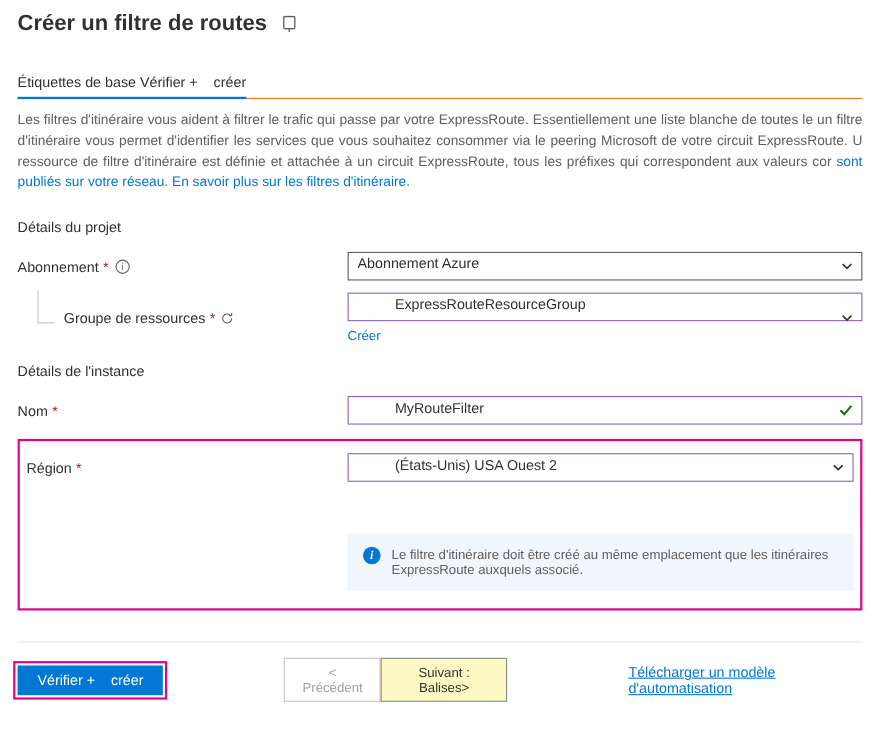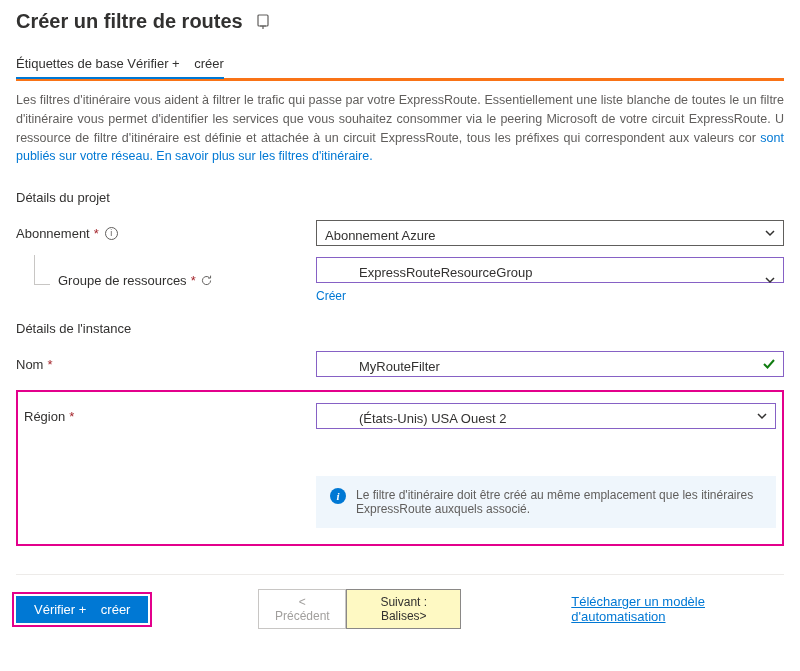--- a/index.html
+++ b/index.html
@@ -4,40 +4,40 @@
 <style>
   * { box-sizing: border-box; margin: 0; padding: 0; }
   body {
     font-family: "Segoe UI", Arial, sans-serif;
     font-size: 13px;
     color: #323130;
     background: #fff;
     width: 800px;
     padding: 10px 16px;
   }
-  .header { display: flex; align-items: center; gap: 12px; margin-bottom: 17px; }
+  .header { display: flex; align-items: center; gap: 12px; margin-bottom: 28px; }
   .header h1 { font-size: 20px; font-weight: 600; color: #323130; }
   .pin-icon { width: 16px; height: 16px; color: #605e5c; }
-  .tabs { display: flex; gap: 14px; border-bottom: 3px solid #f97316; margin-bottom: 10px; }
+  .tabs { display: flex; gap: 14px; border-bottom: 1px solid #f97316; margin-bottom: 10px; }
   .tab { padding: 6px 0; font-size: 13px; color: #605e5c; cursor: pointer; }
   .tab.active { color: #323130; border-bottom: 2px solid #0078d4; margin-bottom: -1px; }
   .description { font-size: 12.5px; color: #605e5c; line-height: 1.5; text-align: justify; margin-bottom: 24px; }
   .description .link { color: #0078d4; cursor: pointer; }
   .section-title { font-size: 13px; color: #323130; margin: 18px 0 12px 0; }
   .form-row { display: flex; align-items: center; margin-bottom: 8px; min-height: 32px; }
   .label-col { width: 300px; display: flex; align-items: center; font-size: 13px; color: #323130; }
   .label-col.indented { padding-left: 42px; position: relative; }
   .connector { position: absolute; left: 18px; top: -18px; width: 16px; height: 30px; border-left: 1px solid #c8c6c4; border-bottom: 1px solid #c8c6c4; }
   .required { color: #a4262c; margin-left: 4px; }
   .info-icon { width: 13px; height: 13px; border: 1px solid #605e5c; border-radius: 50%; display: inline-flex; align-items: center; justify-content: center; font-size: 9px; color: #605e5c; margin-left: 6px; }
   .refresh-icon { width: 13px; height: 13px; margin-left: 4px; color: #605e5c; }
   .input-col { flex: 1; position: relative; }
   .select-box, .text-input {
     width: 100%; height: 26px; border: 1px solid #605e5c; padding: 2px 28px 2px 8px;
-    font-size: 13px; background: #fff; display: flex; align-items: flex-end; color: #323130;
+    font-size: 13px; background: #fff; display: flex; align-items: flex-start; color: #323130;
   }
   .select-box.purple-border, .text-input.purple-border { border-color: #8661c5; padding-left: 42px; }
   .chevron { position: absolute; right: 8px; top: 50%; transform: translateY(-50%); pointer-events: none; }
   .check-icon { position: absolute; right: 8px; top: 50%; transform: translateY(-50%); color: #107c10; }
   .create-link { color: #0078d4; font-size: 12px; margin-top: 6px; display: inline-block; cursor: pointer; }
   .highlight-box { border: 2px solid #e3008c; padding: 8px 6px 16px 6px; margin-top: 10px; }
   .info-banner {
     background: #eff6fc; padding: 12px 14px; display: flex; align-items: flex-start;
     gap: 10px; margin-top: 36px; font-size: 12px; color: #605e5c;
   }

